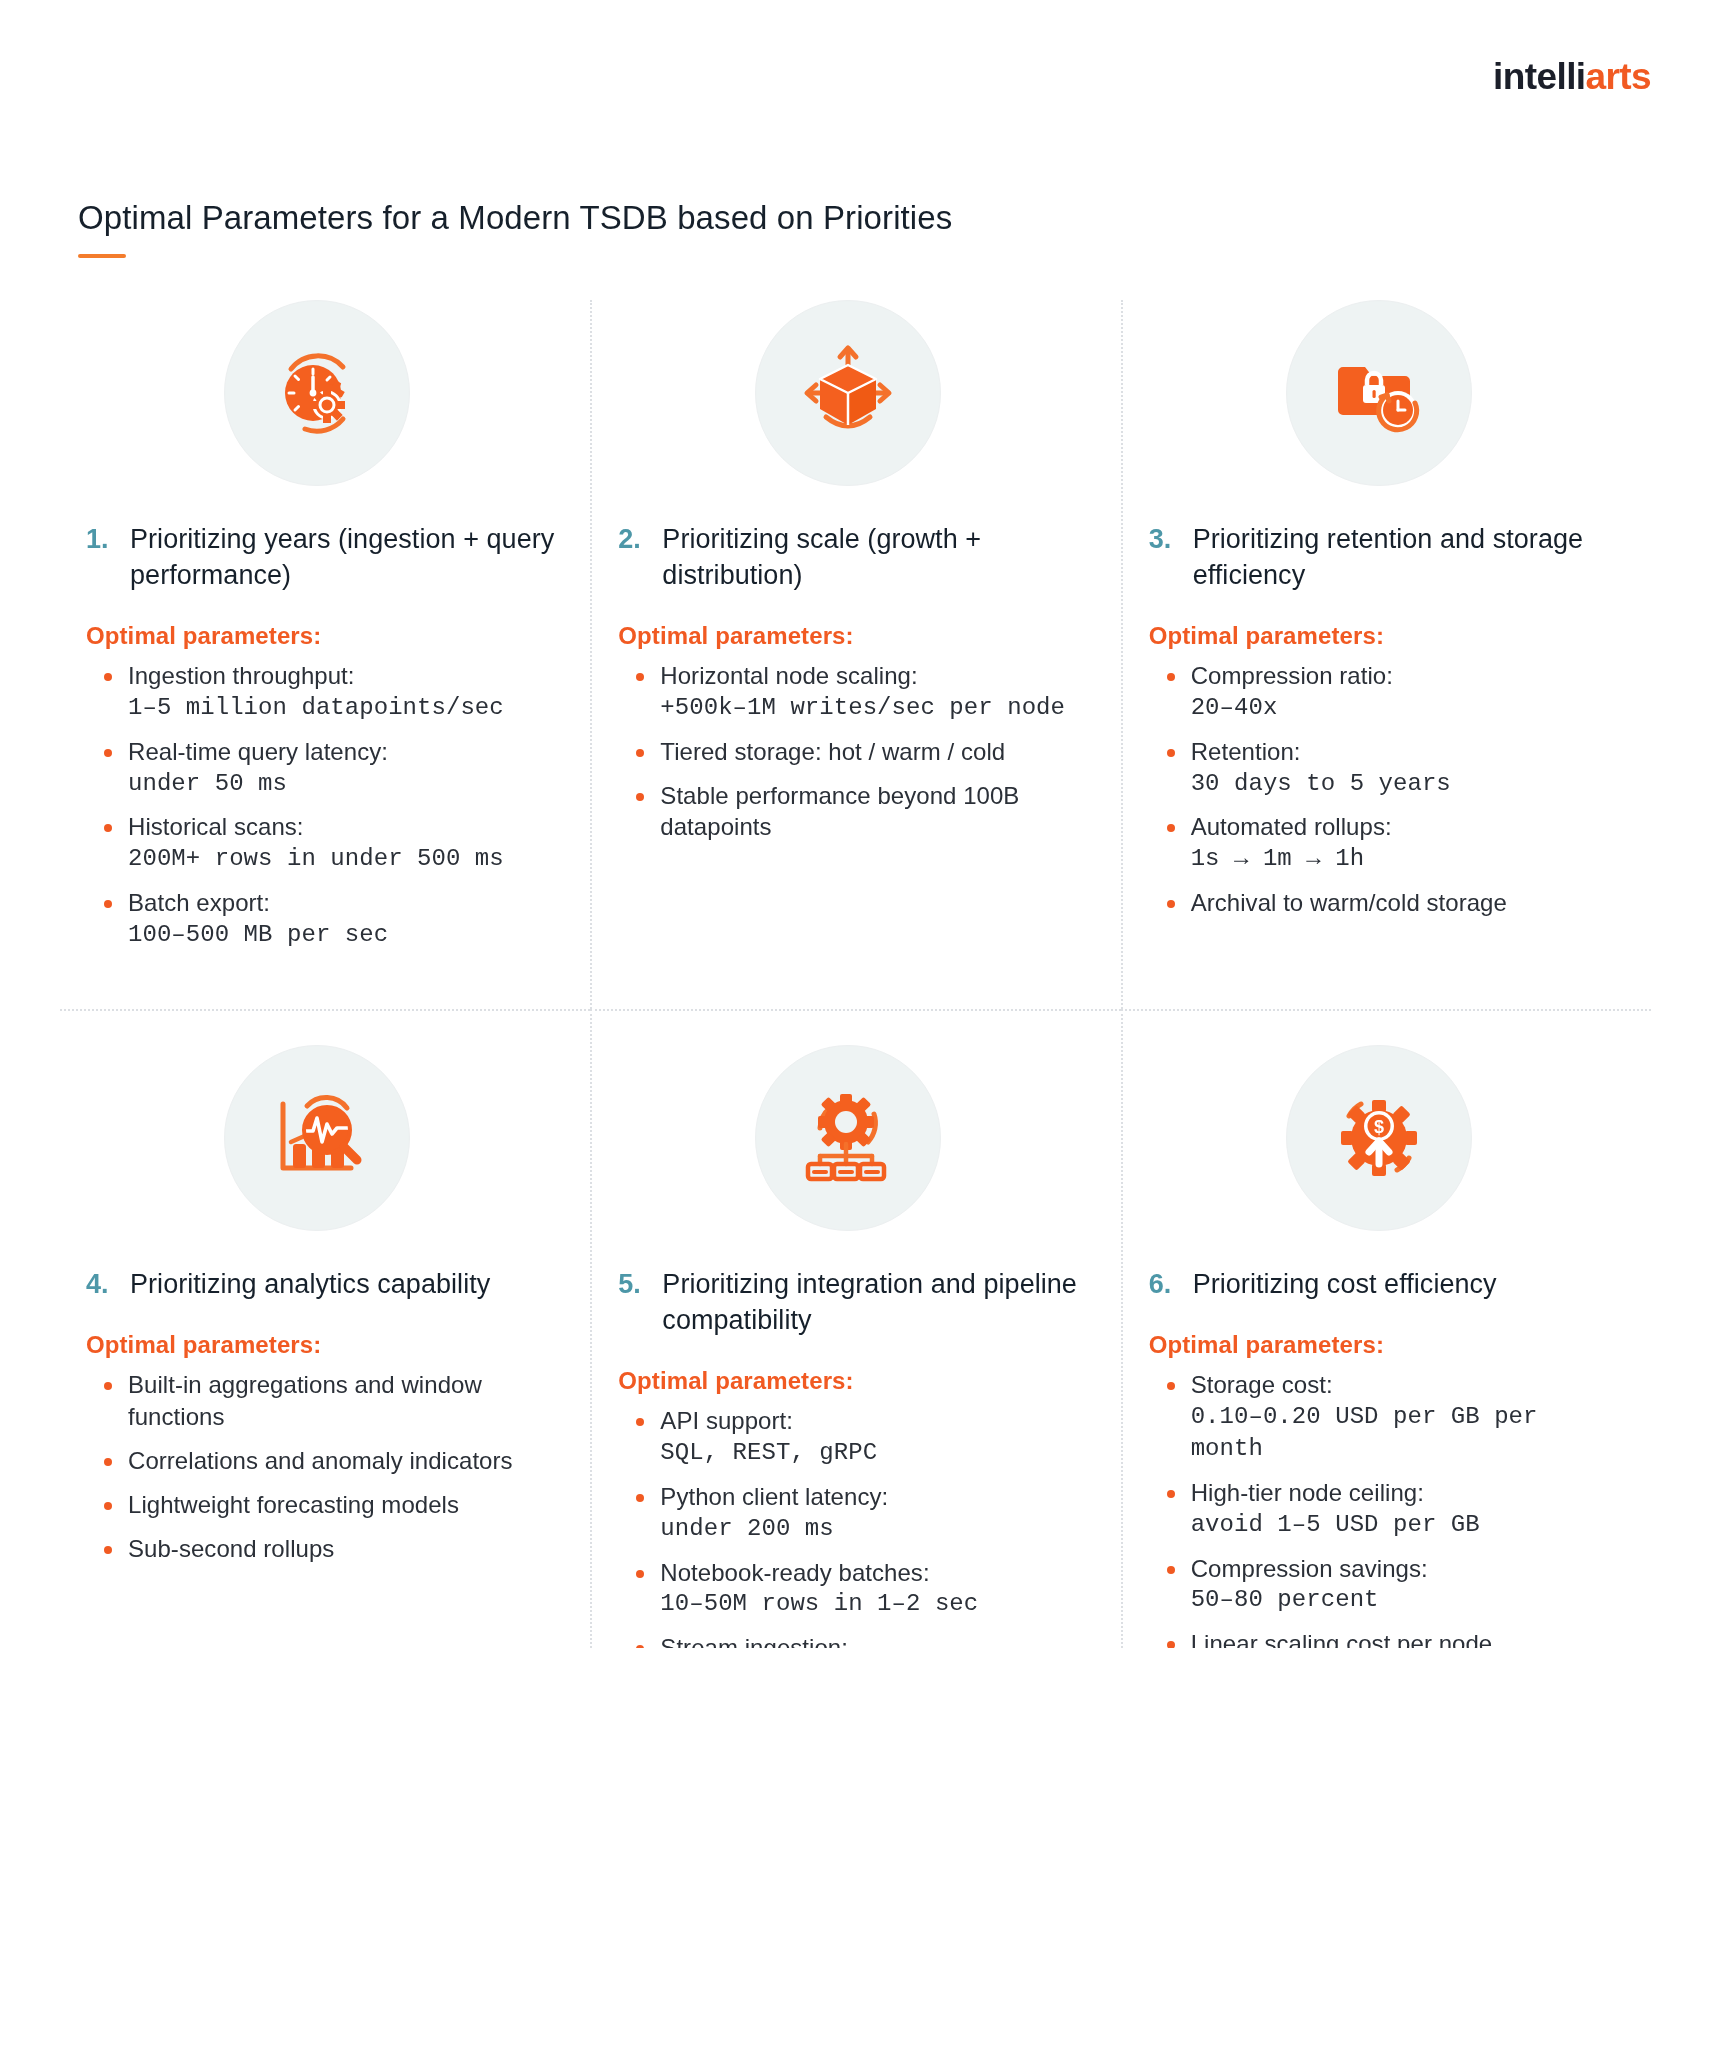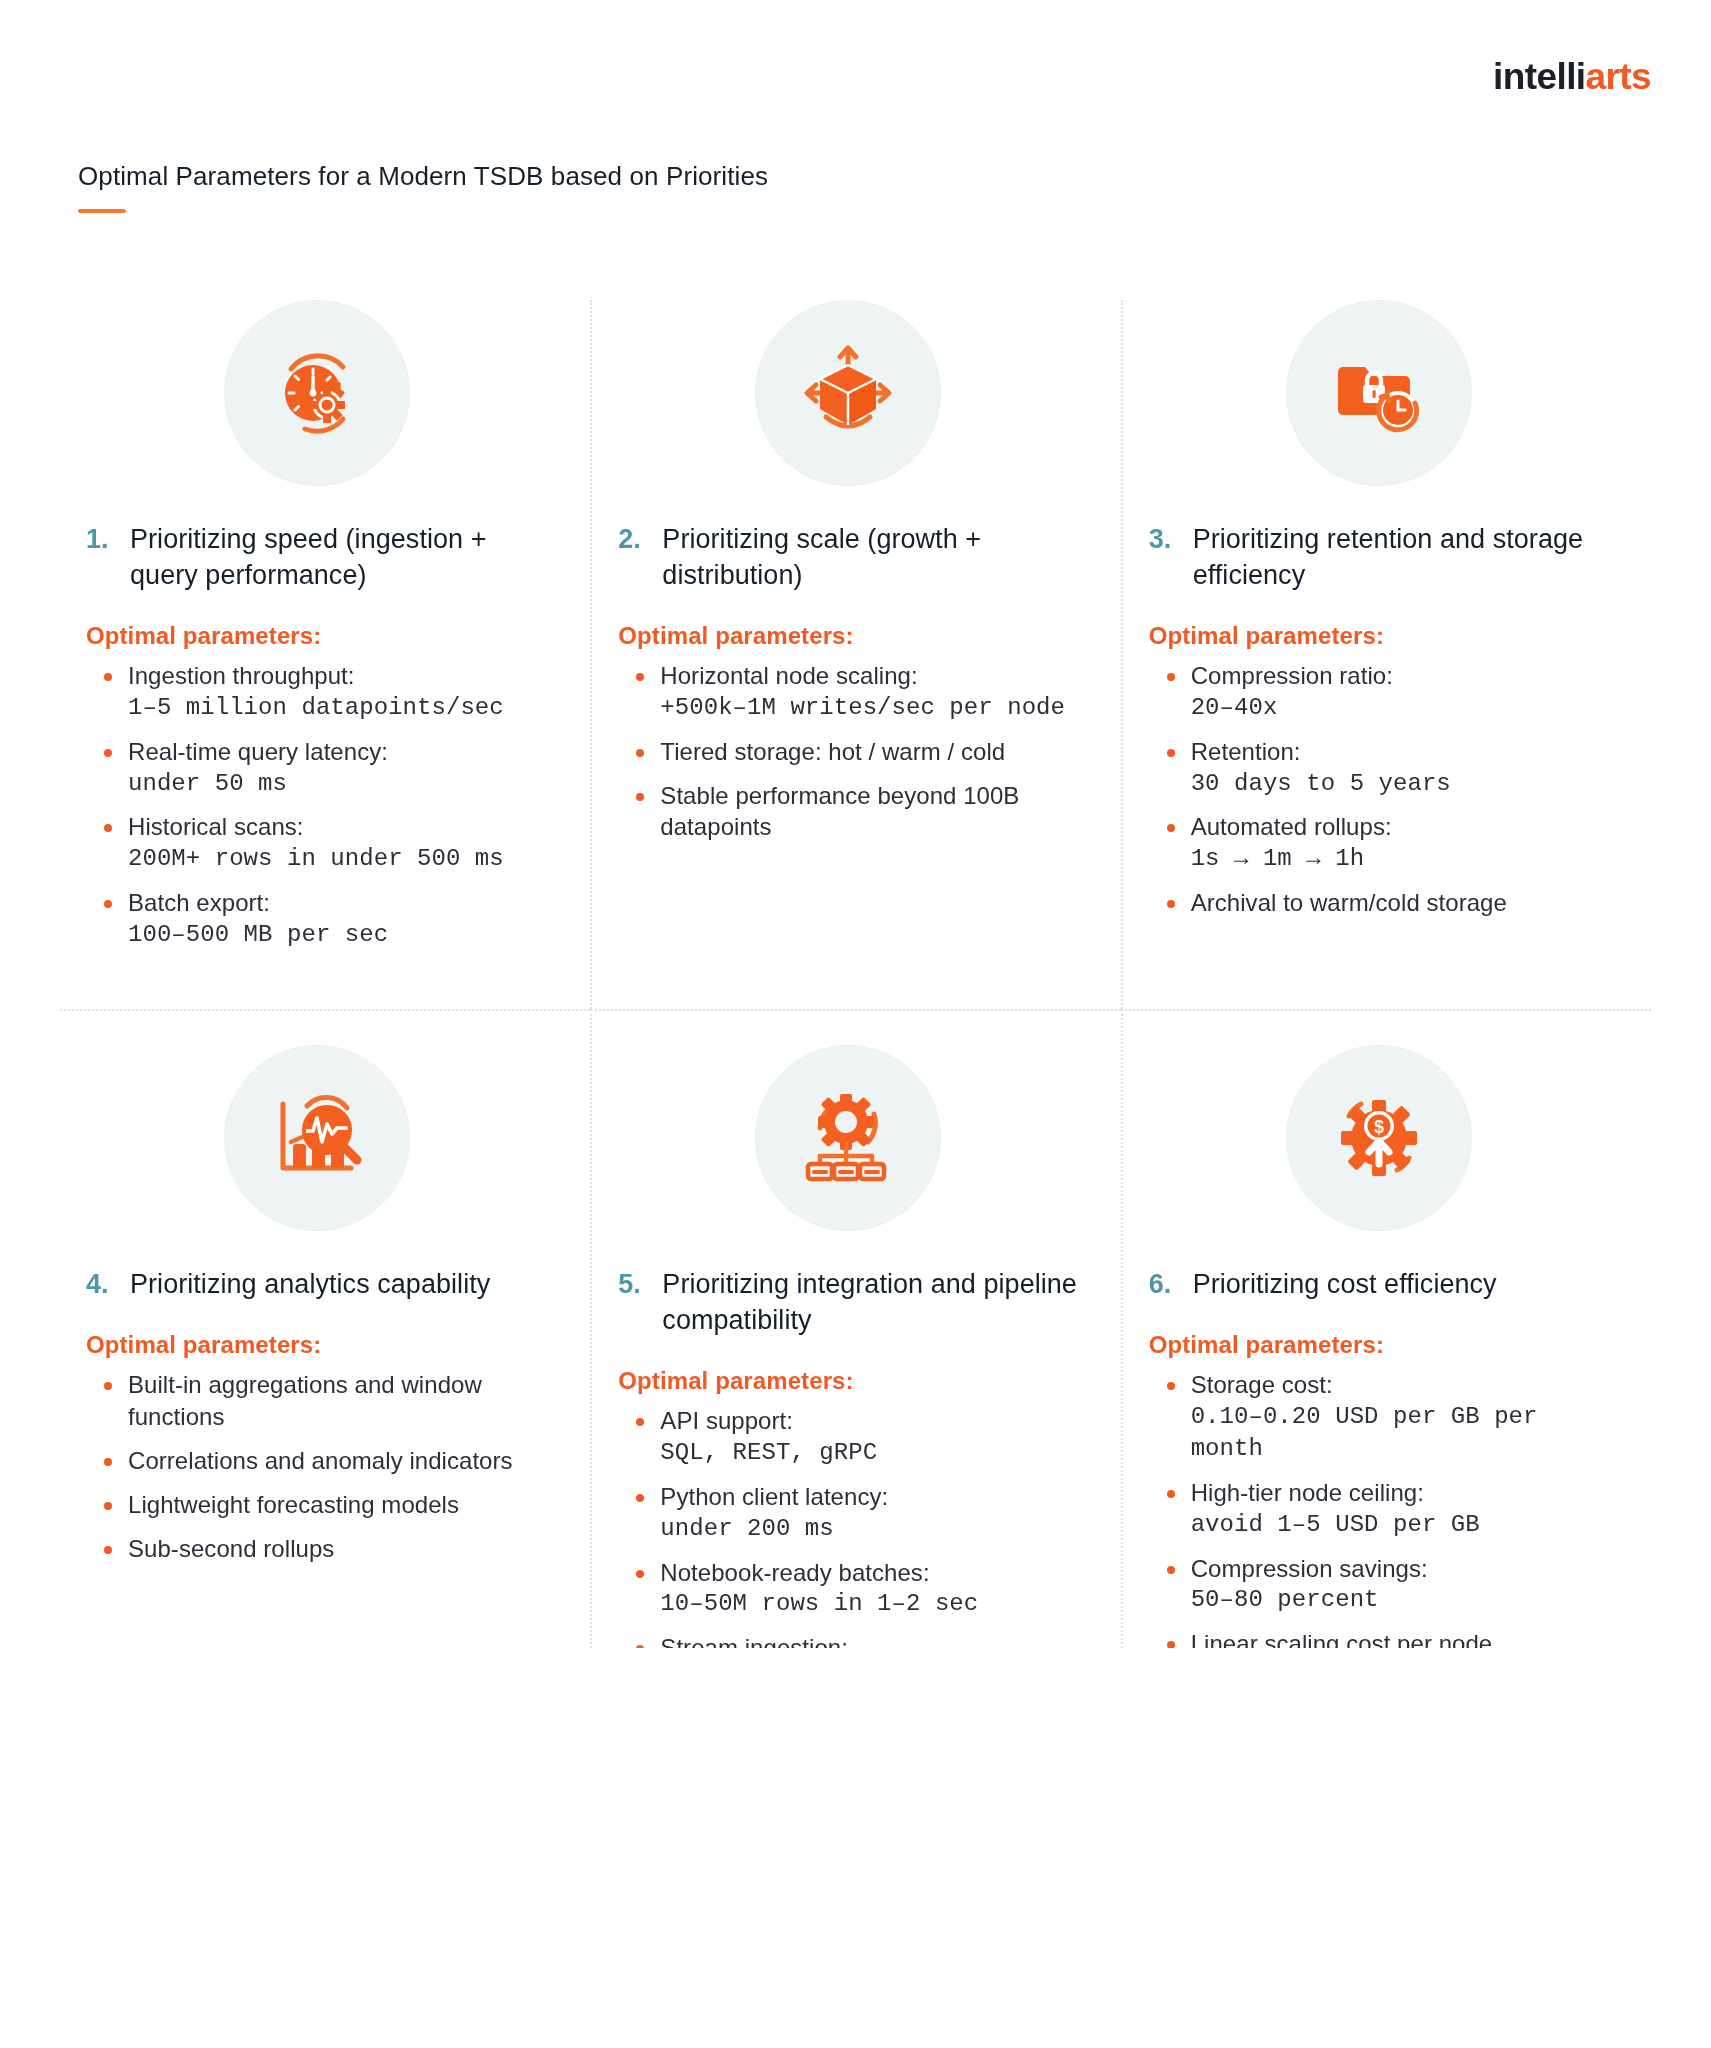--- a/index.html
+++ b/index.html
@@ -33,25 +33,26 @@
   .logo .dark { color: #1b1f2a; }
   .logo .accent { color: #f15a22; }
 
   .title-wrap {
     position: absolute;
     top: 160px;
     left: 78px;
     right: 78px;
   }
   .page-title {
-    font-size: 26px;
+    font-size: 33px;
     font-weight: 500;
     color: #16202b;
     letter-spacing: 0.1px;
     line-height: 1.25;
+    margin-top: 37px;
   }
   .title-rule {
     margin-top: 16px;
     width: 48px;
     height: 4px;
     background: #f47c2c;
     border-radius: 2px;
   }
 
   
@@ -196,21 +197,21 @@
             <rect x="72" y="60" width="8" height="8"></rect>
             <rect x="48" y="50" width="8" height="8" transform="rotate(45 52 54)"></rect>
             <rect x="68" y="70" width="8" height="8" transform="rotate(45 72 74)"></rect>
           </g>
           <circle cx="62" cy="64" r="7" fill="none" stroke="#ffffff" stroke-width="3"></circle>
           <circle cx="48" cy="52" r="3.4" fill="#ffffff"></circle>
         </svg>
       </div>
       <div class="card-head">
         <span class="card-num">1.</span>
-        <span class="card-title">Prioritizing speed (ingestion + query performance)</span>
+        <span class="card-title">Prioritizing years (ingestion + query performance)</span>
       </div>
       <div class="params-label">Optimal parameters:</div>
       <ul class="params">
         <li><span>Ingestion throughput:</span><span class="sub">1–5 million datapoints/sec</span></li>
         <li><span>Real-time query latency:</span><span class="sub">under 50 ms</span></li>
         <li><span>Historical scans:</span><span class="sub">200M+ rows in under 500 ms</span></li>
         <li><span>Batch export:</span><span class="sub">100–500 MB per sec</span></li>
       </ul>
     </div>
 

